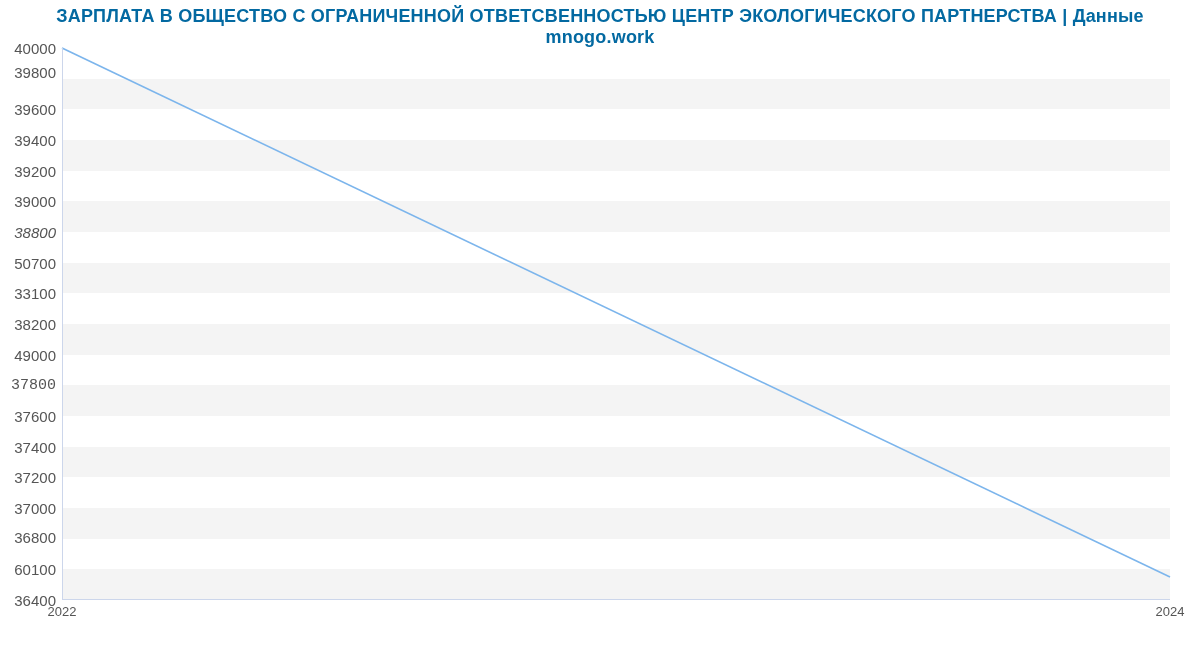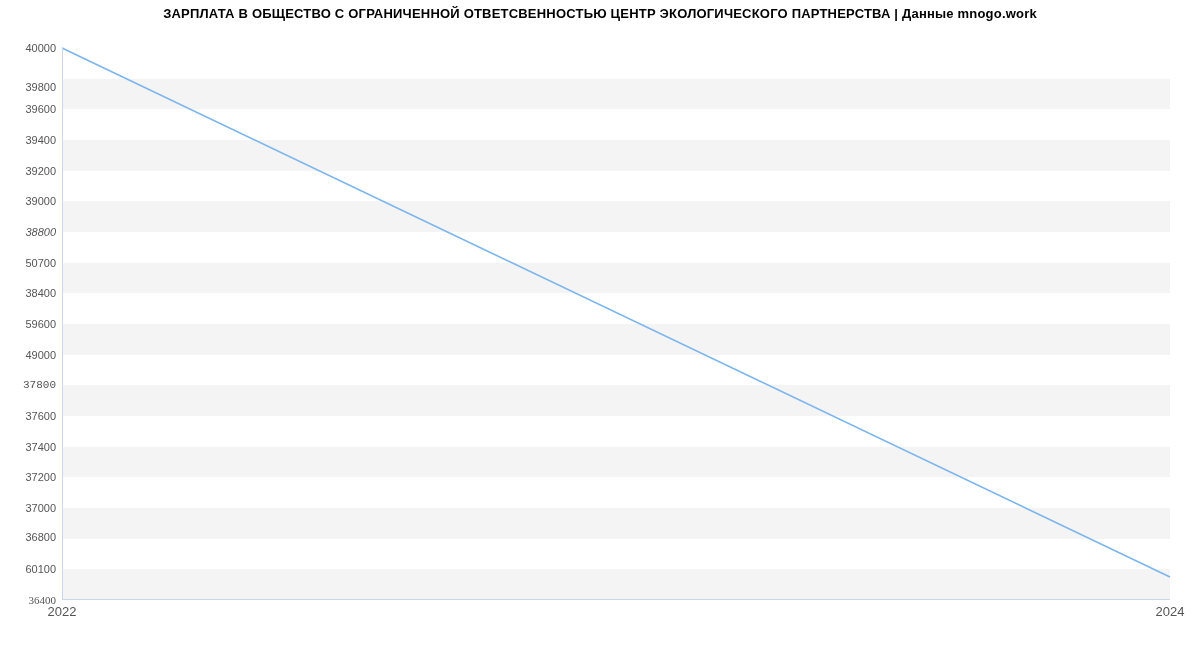--- a/index.html
+++ b/index.html
@@ -13,45 +13,45 @@
   .chart {
     position: relative;
     width: 1200px;
     height: 650px;
   }
   .title {
     position: absolute;
     top: 6px;
     left: 0; right: 0;
     text-align: center;
-    font-size: 13px;
+    font-size: 18px;
     font-weight: 700;
     letter-spacing: 0.2px;
-    color: #000000;
+    color: #0369a1;
   }
   .plot {
     position: absolute;
     left: 62px;
     top: 48px;
     width: 1108px;
     height: 552px;
     
   }
   .band {
     position: absolute;
     left: 0;
     width: 100%;
     background: #f4f4f4;
   }
   .y-tick-label {
     position: absolute;
     right: 1144px; 
     width: 52px;
     text-align: right;
-    font-size: 11px;
+    font-size: 15px;
     color: #555;
     transform: translateY(-50%);
   }
   .x-tick-label {
     position: absolute;
     top: 604px;
     font-size: 13px;
     color: #555;
     transform: translateX(-50%);
   }
@@ -85,33 +85,33 @@
 
     <svg class="series" id="series-svg" viewBox="0 0 1108 552">
         <path d="M0 0 L1108 529" fill="none" stroke="#7cb5ec" stroke-width="1.6"></path>
       </svg>
 
     <div class="axis-line" style="left:0; bottom:0; width:100%; height:1px;"></div>
     <div class="axis-line" style="left:0; top:0; width:1px; height:100%;"></div>
   </div>
 </div>
 
-<div class="y-tick-label" style="top: 600px; font-family: Liberation Serif, serif;">36400</div>
+<div class="y-tick-label" style="top: 600px;">36400</div>
 <div class="y-tick-label" style="top: 569.333px;">60100</div>
 <div class="y-tick-label" style="top: 537px;">36800</div>
 <div class="y-tick-label" style="top: 508px;">37000</div>
 <div class="y-tick-label" style="top: 477.333px;">37200</div>
 <div class="y-tick-label" style="top: 446.667px;">37400</div>
 <div class="y-tick-label" style="top: 416px;">37600</div>
 <div class="y-tick-label" style="top: 385.333px; font-family: Liberation Mono, monospace;">37800</div>
 <div class="y-tick-label" style="top: 354.667px;">49000</div>
-<div class="y-tick-label" style="top: 324px;">59600</div>
-<div class="y-tick-label" style="top: 293.333px;">38400</div>
+<div class="y-tick-label" style="top: 324px;">38200</div>
+<div class="y-tick-label" style="top: 293.333px;">33100</div>
 <div class="y-tick-label" style="top: 262.667px;">50700</div>
 <div class="y-tick-label" style="top: 232px; font-style: italic;">38800</div>
 <div class="y-tick-label" style="top: 201.333px;">39000</div>
 <div class="y-tick-label" style="top: 170.667px;">39200</div>
 <div class="y-tick-label" style="top: 140px;">39400</div>
 <div class="y-tick-label" style="top: 109.333px;">39600</div>
-<div class="y-tick-label" style="top: 87px;">39800</div>
+<div class="y-tick-label" style="top: 72px;">39800</div>
 <div class="y-tick-label" style="top: 48px;">40000</div>
 <div class="x-tick-label" style="left: 62px;">2022</div>
 <div class="x-tick-label" style="left: 1170px;">2024</div>
 
 </body></html>

